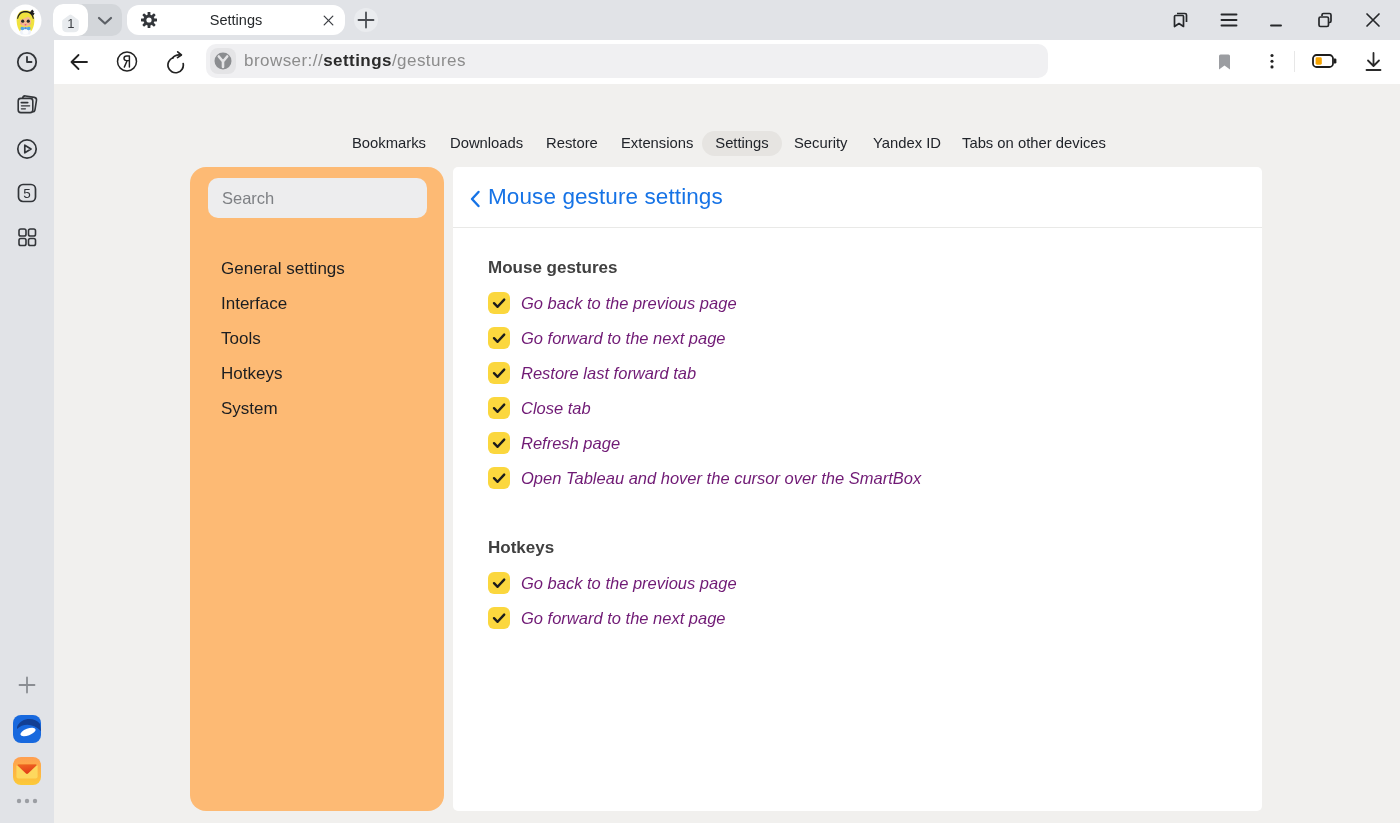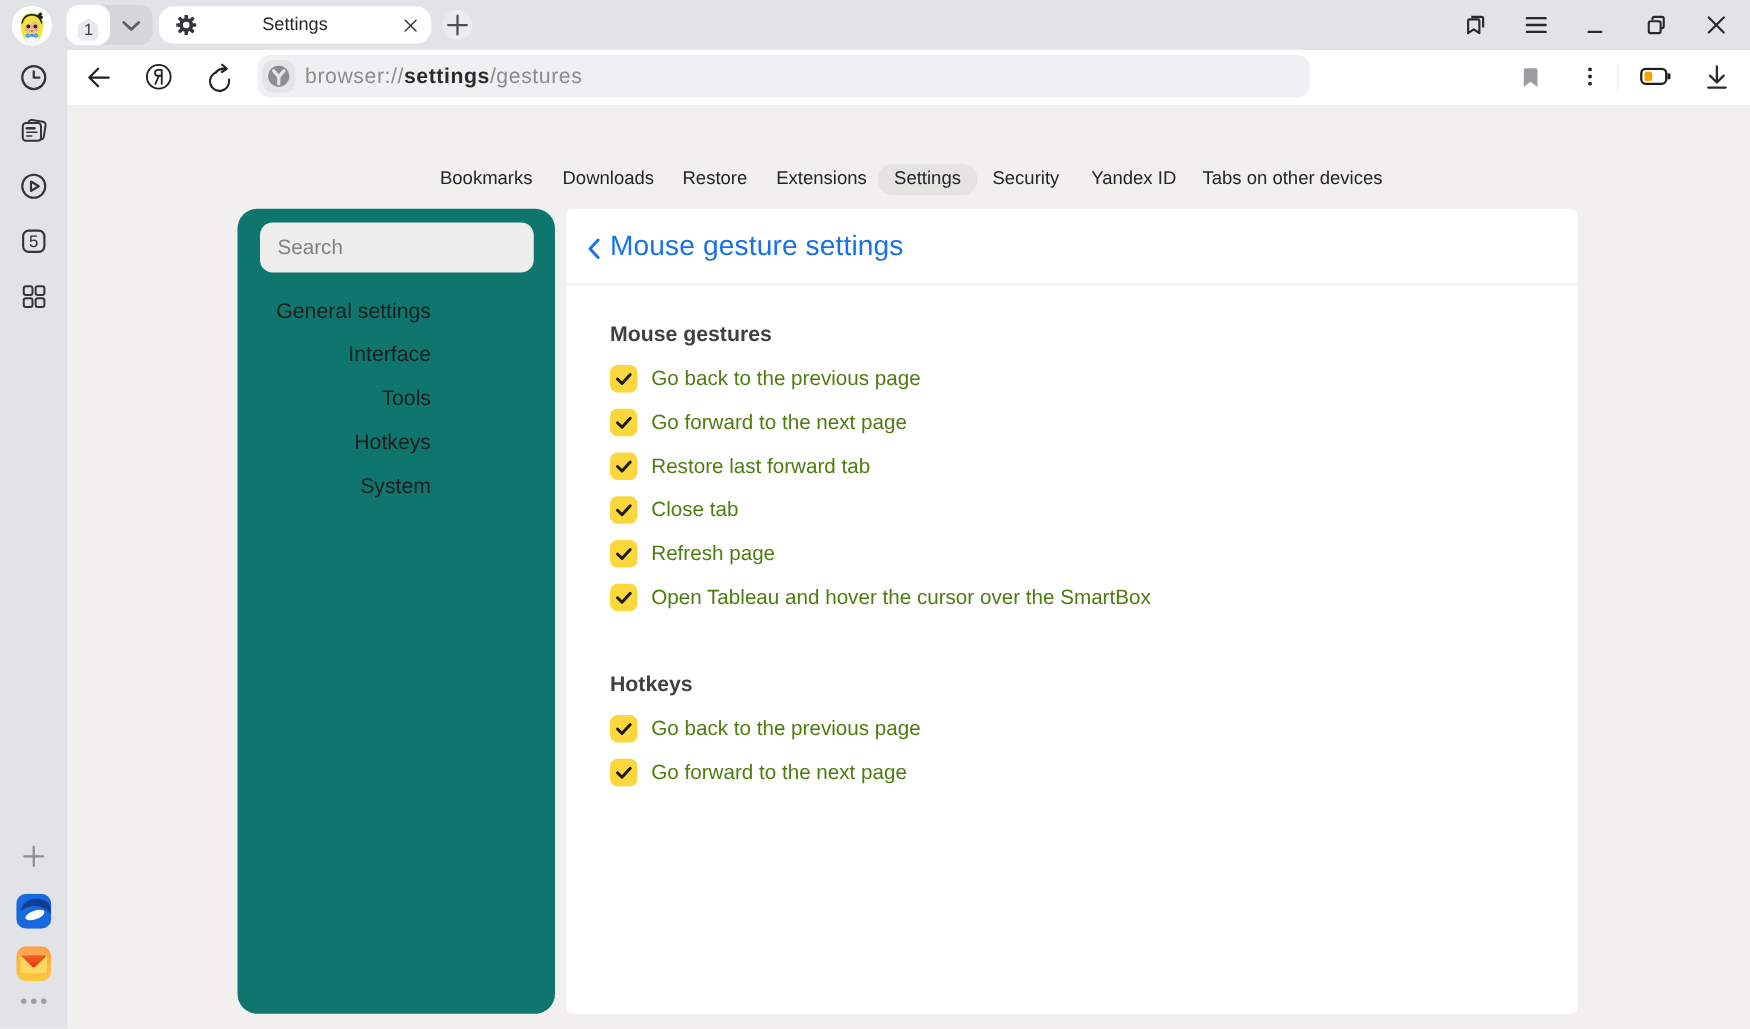--- a/index.html
+++ b/index.html
@@ -26,35 +26,35 @@
 
   
   #sidebar { left:0; top:40px; width:54px; height:783px; background:#e1e3e7; }
 
   
   #main { left:54px; top:84px; width:1346px; height:739px; background:#f1f0ee; }
   #nav { left:0; top:113px; width:1124px; height:25px; font-size:14.8px; color:#21242a; white-space:nowrap;margin-top:18px; }
   #nav span { position:absolute; top:0; height:25px; line-height:25px; }
   #nav .pill { background:#e6e4e1; border-radius:13px; left:702px; width:80px; text-align:center; }
 
-  #leftcard { left:190px; top:167px; width:254px; height:644px; background:#0f766e; border-radius:16px; }
+  #leftcard { left:190px; top:167px; width:254px; height:644px; background:#fdba74; border-radius:16px; }
   #search { position:absolute; left:18px; top:11px; width:219px; height:40px; background:#ededee; border-radius:10px; line-height:40px; padding-left:14px; font-size:16.5px; color:#7e8084; }
-  .menu { position:absolute; left:31px; top:64px; font-size:17px; color:#1c1e21;text-align:right; }
+  .menu { position:absolute; left:31px; top:84px; font-size:17px; color:#1c1e21; }
   .menu div { height:35px; line-height:35px; }
 
   #rightcard { left:453px; top:167px; width:809px; height:644px; background:#fff; border-radius:5px; }
   #pagehead { position:absolute; left:0; top:0; width:100%; height:60px; }
   #pagehead .chevron { position:absolute; left:15px; top:20px; }
   #pagehead .t { position:absolute; left:35px; top:17px; font-size:22.5px; color:#1673e6; letter-spacing:0.1px; }
   #hr1 { position:absolute; left:0; top:60px; width:100%; height:1px; background:#e9e9e7; }
   .sect { position:absolute; left:35px; font-size:17px; font-weight:bold; color:#404040; height:20px; line-height:20px; }
   .row { position:absolute; left:35px; height:22px; }
   .cb { position:absolute; left:0; top:0; width:22px; height:22px; background:#fbd73e; border-radius:6px; }
   .cb svg { position:absolute; left:0; top:0; }
-  .row .lbl { position:absolute; left:33px; top:0; height:22px; line-height:23px; font-size:16.5px; color:#4d7c0f; white-space:nowrap; }
+  .row .lbl { position:absolute; left:33px; top:0; height:22px; line-height:23px; font-size:16.5px; color:#701a75; white-space:nowrap;font-style:italic; }
 </style>
 </head>
 <body>
 
 <div class="abs" id="tabbar"></div>
 
 <svg class="abs" style="left:9px;top:4px" width="33" height="33" viewBox="0 0 33 33">
   <circle cx="16.5" cy="16.5" r="16" fill="#fff"></circle>
   <path d="M16.5 6.2 C10 6.2 7.3 11 7.6 16.8 C7.8 21.5 9.2 25.8 11.2 27.8 L21.8 27.8 C23.8 25.8 25.2 21.5 25.4 16.8 C25.7 11 23 6.2 16.5 6.2 Z" fill="#f0e23e"></path>
   <path d="M8.1 14.5 C8.9 9.6 12.1 7.1 16.5 7.1 C20.9 7.1 24.1 9.6 24.9 14.5 L24 15 C22.9 10.4 20.3 8.5 16.5 8.5 C12.7 8.5 10.1 10.4 9 15 Z" fill="#1f1f1f"></path>

